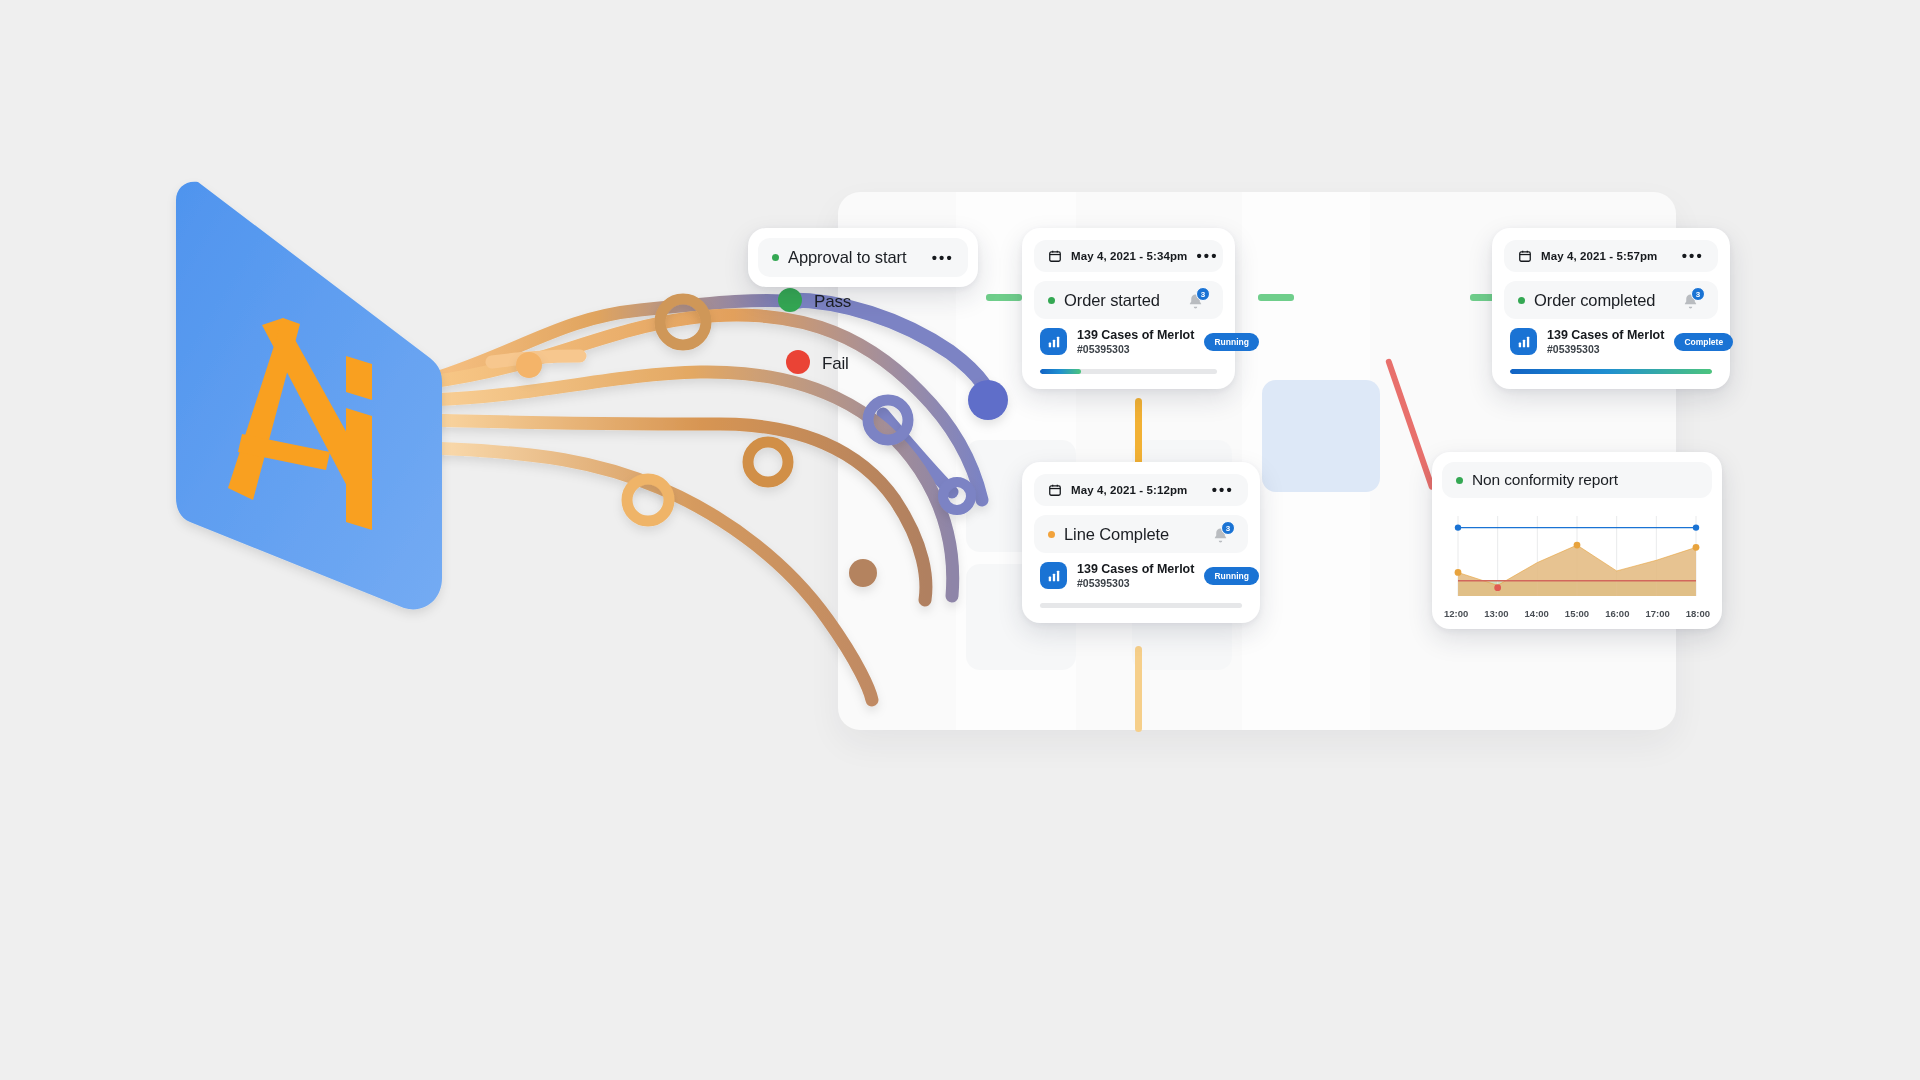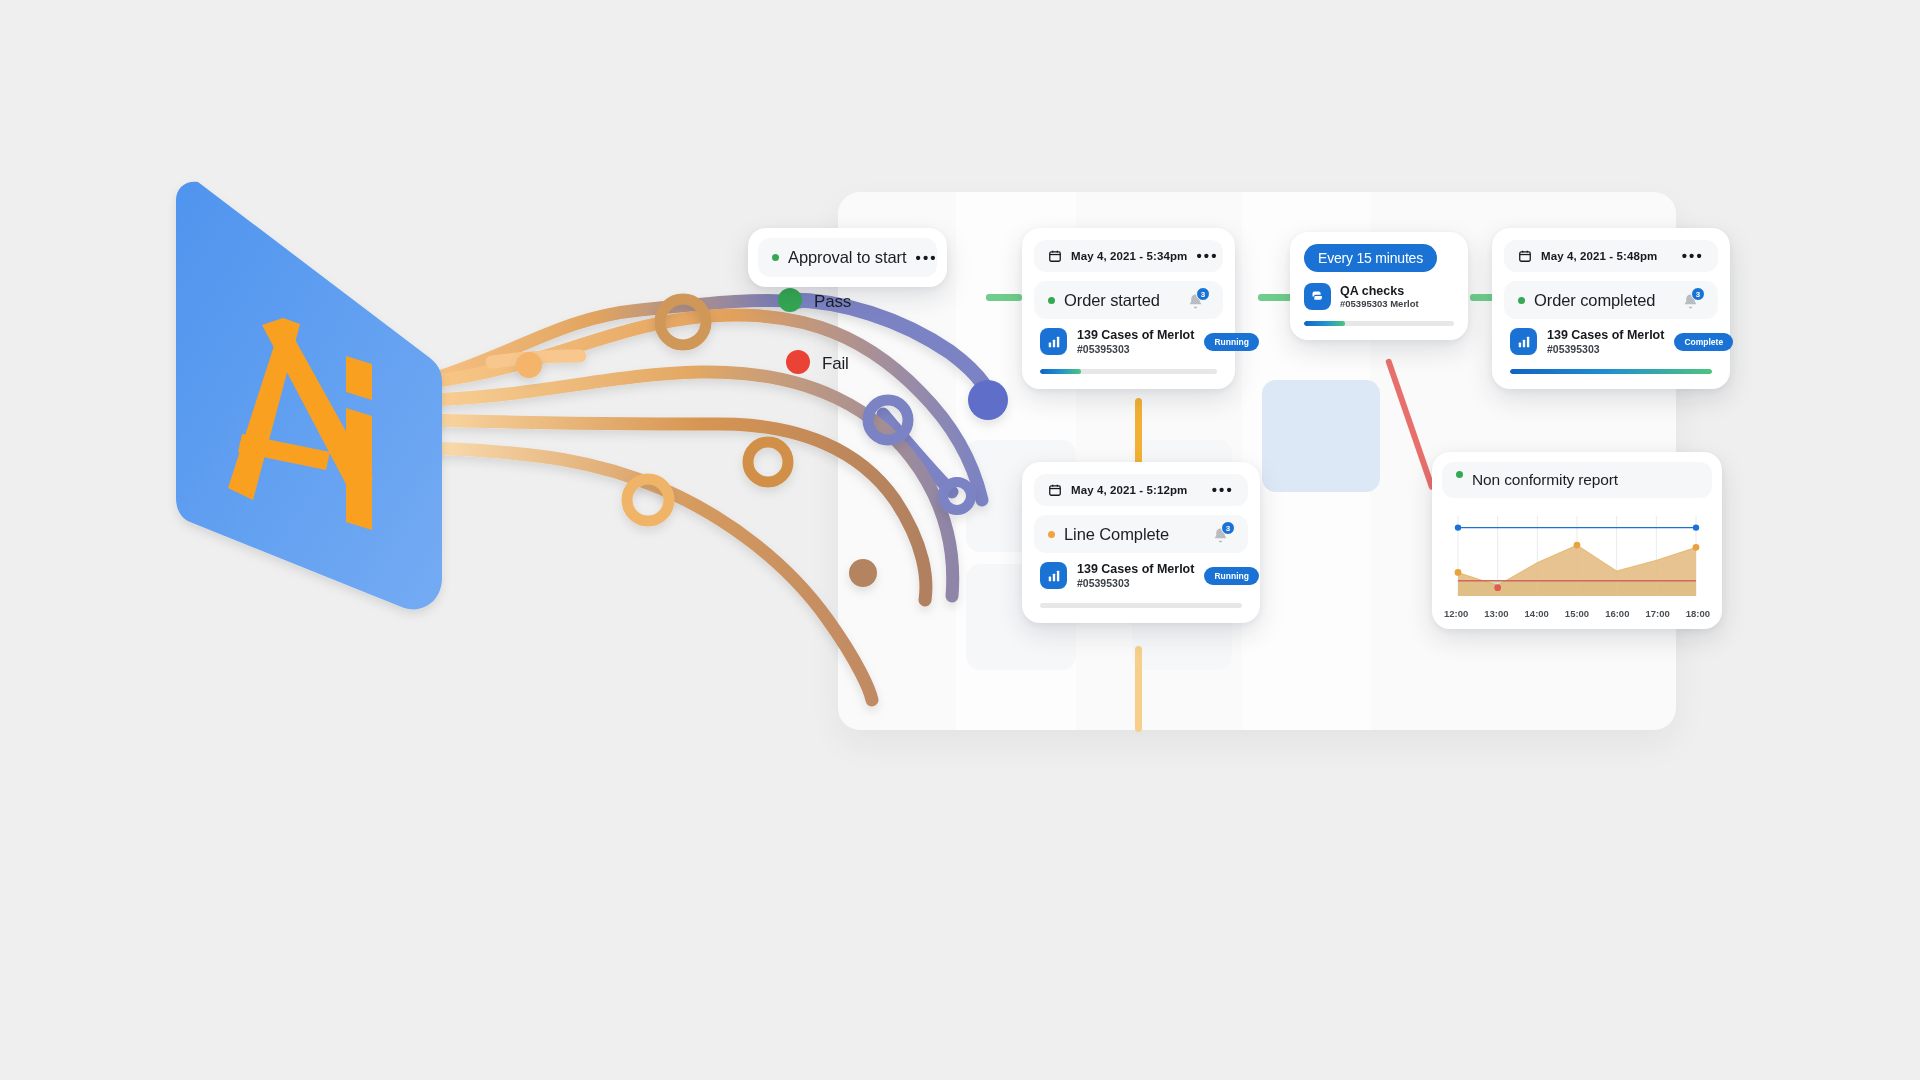--- a/index.html
+++ b/index.html
@@ -130,21 +130,21 @@
     height: 5px; border-radius: 3px; background: #e6e7e9;
     margin: 10px 6px 3px 6px; position: relative; overflow: hidden;
   }
   .progress .fill {
     position: absolute; left: 0; top: 0; bottom: 0;
     border-radius: 3px;
     background: linear-gradient(90deg, #1263c4 0%, #1f8fd0 48%, #4cc47e 100%);
   }
 
   
-  #card-approval { left: 748px; top: 228px; width: 199px; padding: 10px; }
+  #card-approval { left: 748px; top: 228px; width: 230px; padding: 10px; }
   #card-approval .pill { padding: 10px 14px; }
 
   #card-order-started { left: 1022px; top: 228px; width: 213px; }
   #card-line-stopped  { left: 1022px; top: 462px; width: 238px; }
   #card-order-completed { left: 1492px; top: 228px; width: 238px; }
 
   #card-qa {
     left: 1290px; top: 232px; width: 178px;
     padding: 12px 14px 14px 14px;
   }
@@ -161,21 +161,21 @@
     background: #1a73d4; flex: 0 0 auto;
     display:flex; align-items:center; justify-content:center;
   }
   .qa-icon svg { width:15px; height:15px; display:block; }
   .qa-title { font-size: 12.5px; font-weight: bold; color: #16191d; }
   .qa-sub   { font-size: 9.5px;  font-weight: bold; color: #3c4248; }
   #card-qa .progress { margin: 11px 0 0 0; }
 
   
   #card-chart { left: 1432px; top: 452px; width: 290px; padding: 10px; }
-  .chart-head { display:flex; align-items:flex-start; gap: 9px; }
+  .chart-head { display:flex; align-items:center; gap: 9px; }
   .chart-title { font-size: 15.5px; color: #1b1e23; letter-spacing: -.15px; }
   .chart-body { position: relative; margin-top: 16px; height: 86px; }
   .chart-body svg { display:block; width: 100%; height: 86px; }
   .chart-axis {
     display: flex; justify-content: space-between;
     padding: 0 2px; margin-top: 8px;
   }
   .chart-axis span {
     font-size: 9.5px; font-weight: bold; color: #4a4f55;
   }
@@ -381,49 +381,31 @@
         <span class="order-title">139 Cases of Merlot</span>
         <span class="order-id">#05395303</span>
       </span>
       <span class="state-badge">Running</span>
     </div>
     <div class="progress">
       <span class="fill" style="width:0%"></span>
     </div>
   </div>
 
-  <div class="card" id="card-qa">
-    <span class="qa-tag">Every 15 minutes</span>
-    <div class="qa-row">
-      <span class="qa-icon">
-        <svg viewBox="0 0 24 24" fill="#fff">
-            <path d="M4 7a3 3 0 0 1 3-3h7a3 3 0 0 1 3 3v2H9a3 3 0 0 0-3 3H4z"></path>
-            <path d="M7 13a2 2 0 0 1 2-2h10v3a3 3 0 0 1-3 3H7z"></path>
-          </svg>
-      </span>
-      <span>
-        <span class="qa-title" style="display:block">QA checks</span>
-        <span class="qa-sub" style="display:block">#05395303 Merlot</span>
-      </span>
-    </div>
-    <div class="progress">
-      <span class="fill" style="width:27%"></span>
-    </div>
-  </div>
 
   <div class="card" id="card-order-completed">
     <div class="pill">
       <span class="cal-icon">
         <svg viewBox="0 0 24 24" fill="none" stroke="#16191d" stroke-width="2.2">
           <rect x="3" y="5" width="18" height="16" rx="2.5"></rect>
             <path d="M3 9.5h18"></path>
           <path d="M8 3v3M16 3v3"></path>
         </svg>
       </span>
-      <span class="date-text">May 4, 2021 - 5:48pm</span>
+      <span class="date-text">May 4, 2021 - 5:57pm</span>
       <span class="dots">•••</span>
     </div>
     <div class="pill">
       <span class="status-dot" style="background:#34a853"></span>
       <span class="status-text">Order completed</span>
       <span class="bell-wrap">
         <svg viewBox="0 0 24 24" fill="#b9bcc0">
             <path d="M12 2a6 6 0 0 0-6 6v4l-2 3v1h16v-1l-2-3V8a6 6 0 0 0-6-6zm0 20a2.5 2.5 0 0 0 2.5-2.5h-5A2.5 2.5 0 0 0 12 22z"></path>
           </svg>
         <span class="badge">3</span>

